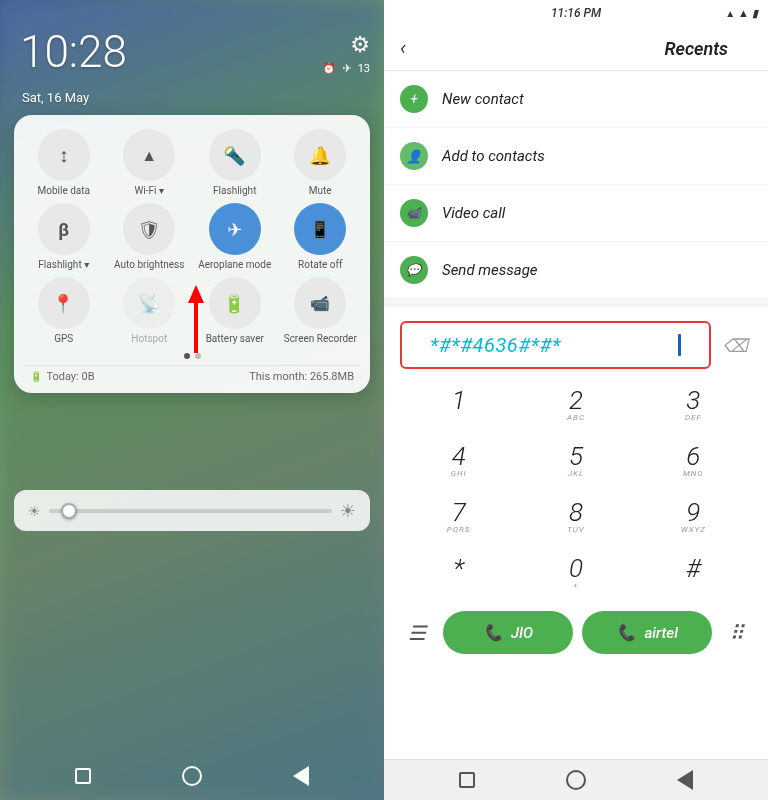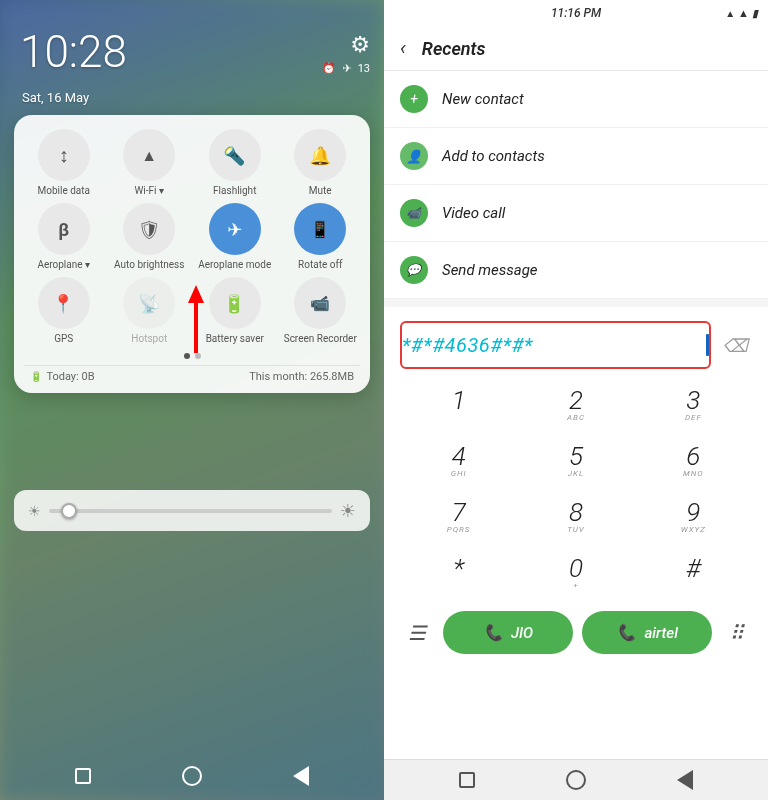--- a/index.html
+++ b/index.html
@@ -330,21 +330,21 @@
       font-size: 20px;
       color: #333;
       cursor: pointer;
     }
 
     .recents-title {
       font-size: 18px;
       font-weight: 600;
       color: #222;
       flex: 1;
-      text-align: left;
+      text-align: right;
       margin-right: 24px;
     }
 
     
     .recents-menu {
       background: white;
     }
 
     .recents-item {
       display: flex;
@@ -389,21 +389,21 @@
       padding: 14px 16px 8px;
       display: flex;
       align-items: center;
       gap: 8px;
     }
 
     .dialer-input-box {
       flex: 1;
       border: 2.5px solid #e53935;
       border-radius: 6px;
-      padding: 10px 0;
+      padding: 10px 28px;
       display: flex;
       align-items: center;
       justify-content: space-between;
       position: relative;
     }
 
     .dialer-number {
       font-size: 20px;
       color: #00bcd4;
       font-weight: 400;
@@ -542,21 +542,21 @@
         <div class="qs-btn" style="font-size:18px;">🔦</div>
         <div class="qs-label">Flashlight</div>
       </div>
       <div class="qs-item">
         <div class="qs-btn" style="font-size:18px;">🔔</div>
         <div class="qs-label">Mute</div>
       </div>
 
       <div class="qs-item">
         <div class="qs-btn" style="font-size:18px; font-weight:bold;">β</div>
-        <div class="qs-label">Aeroplane ▾</div>
+        <div class="qs-label">Flashlight ▾</div>
       </div>
       <div class="qs-item">
         <div class="qs-btn" style="font-size:18px;">🛡</div>
         <div class="qs-label">Auto brightness</div>
       </div>
       <div class="qs-item">
         <div class="qs-btn active" style="font-size:18px;">✈</div>
         <div class="qs-label">Aeroplane mode</div>
       </div>
       <div class="qs-item">

